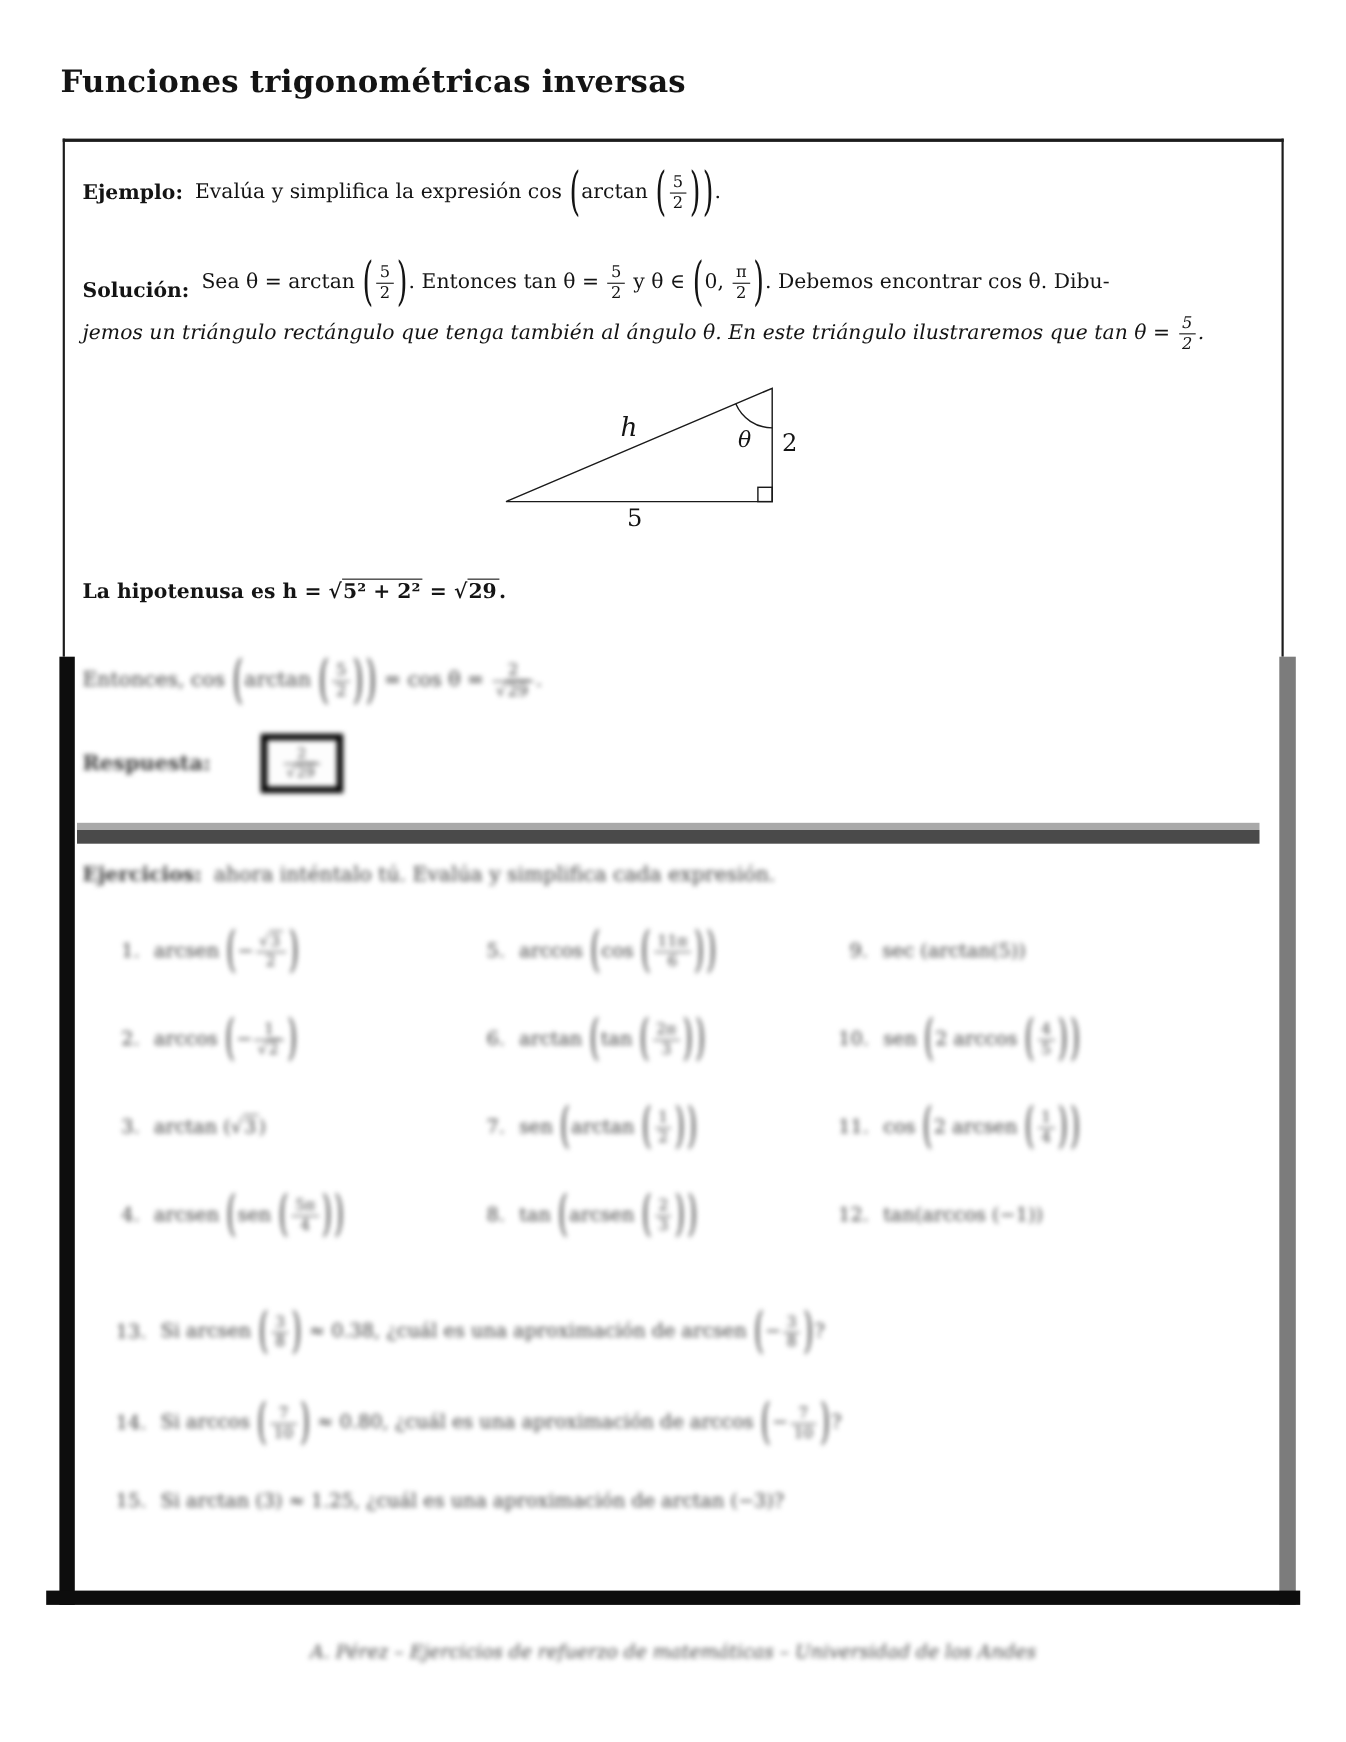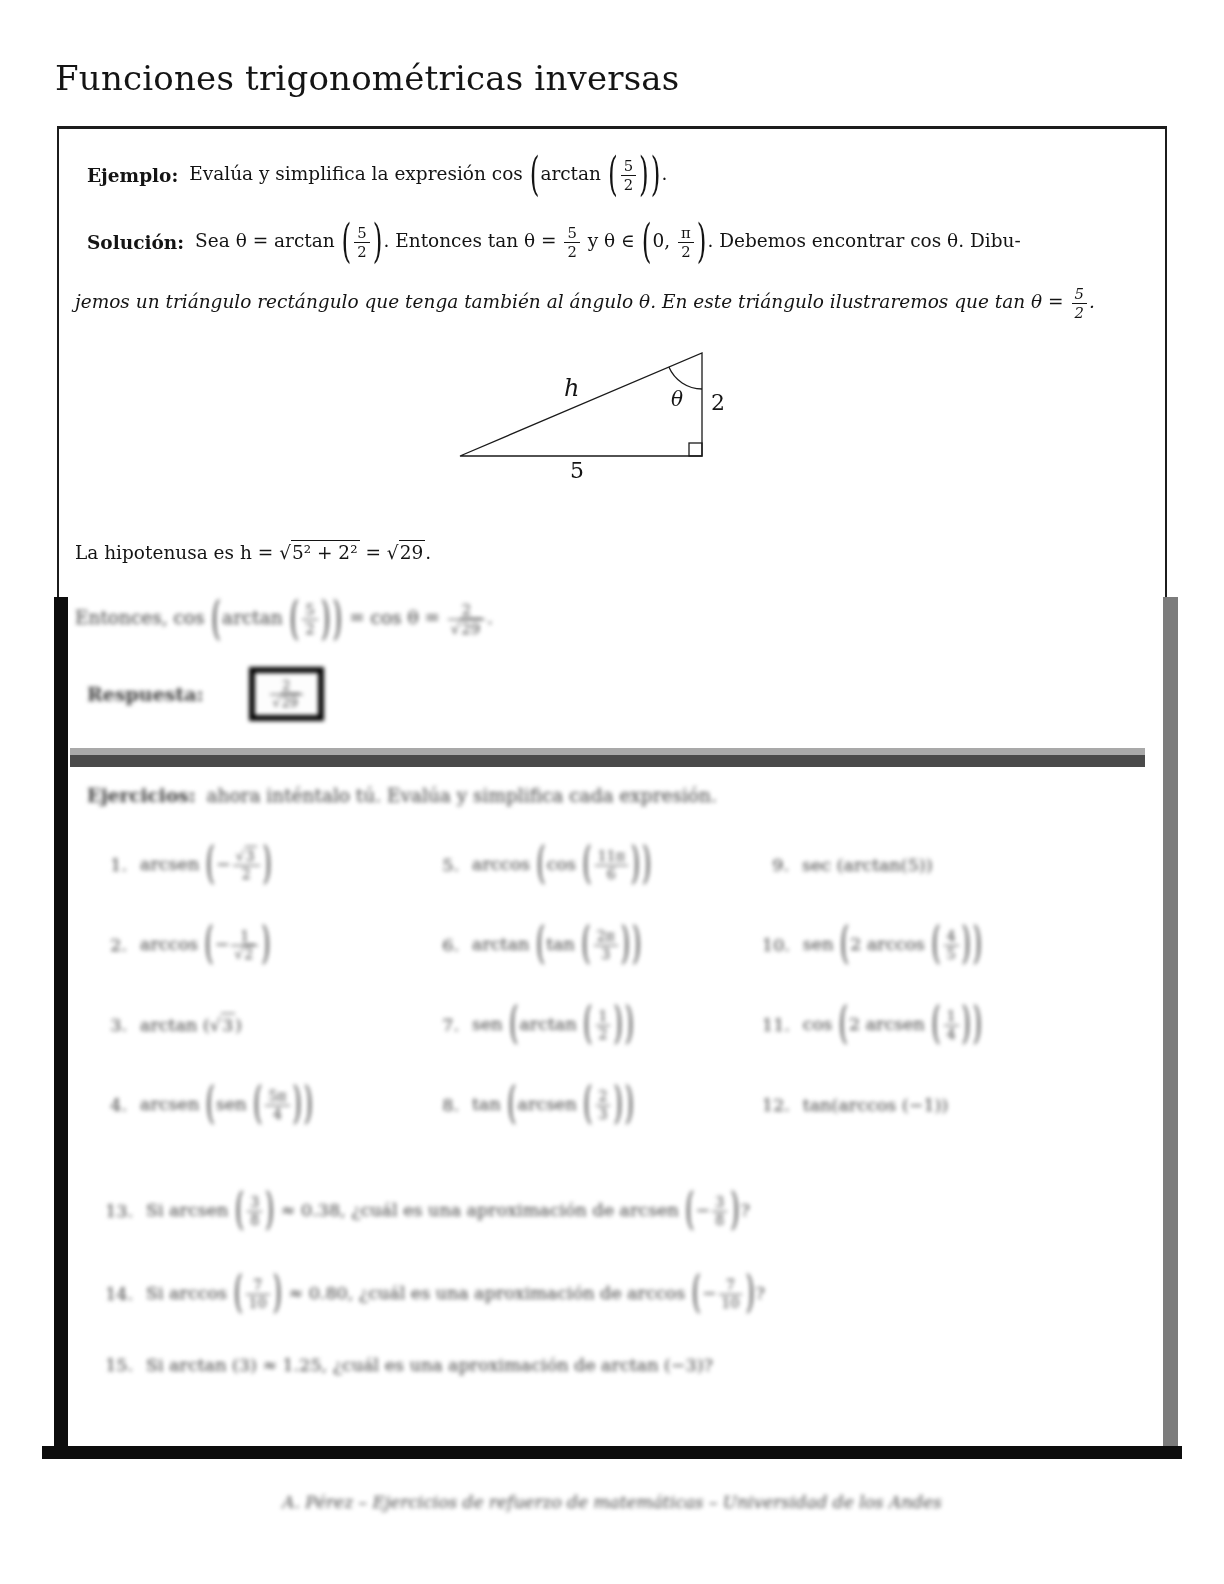--- a/index.html
+++ b/index.html
@@ -1,32 +1,32 @@
 <!DOCTYPE html>
 <html><head>
 <meta charset="utf-8">
 <style>
   html,body{margin:0;padding:0;}
   body{
     width:1224px;height:1584px;background:#ffffff;position:relative;overflow:hidden;
     font-family:"DejaVu Serif", serif;color:#141414;
   }
   
-  #title{position:absolute;left:55px;top:58px;font-size:34px;font-weight:normal;margin:0;letter-spacing:.2px;}
+  #title{position:absolute;left:55px;top:58px;font-size:28px;font-weight:bold;margin:0;letter-spacing:.2px;}
   
   .box-top   {position:absolute;left:57px;top:126px;width:1110px;height:2.5px;background:#1c1c1c;}
   .box-left  {position:absolute;left:57px;top:126px;width:2px;height:471px;background:#1c1c1c;}
   .box-right {position:absolute;left:1165px;top:126px;width:2px;height:471px;background:#1c1c1c;}
   
   .bar-left  {position:absolute;left:54px;top:597px;width:14px;height:862px;background:#0d0d0d;}
   .bar-right {position:absolute;left:1163px;top:597px;width:15px;height:862px;background:#7c7c7c;}
   .bar-bottom{position:absolute;left:42px;top:1446px;width:1140px;height:13px;background:#0d0d0d;}
   
   .line{position:absolute;display:flex;align-items:center;white-space:nowrap;font-size:18.5px;}
-  .lbl{font-weight:bold;margin-right:11px;margin-left:12px;}
+  .lbl{font-weight:bold;margin-right:11px;}
   
   .math{white-space:nowrap;}
   .frac{display:inline-flex;flex-direction:column;text-align:center;vertical-align:middle;
         font-size:.8em;line-height:1.18;margin:0 2px;}
   .frac .den{border-top:1.3px solid currentColor;}
   .frac .num,.frac .den{padding:0 3px;}
   .sqrt{white-space:nowrap;}
   .ol{border-top:1.4px solid currentColor;padding:1px 2px 0 1px;}
   .bp{display:inline-block;transform:scaleY(1.9);transform-origin:center;
       font-size:1.35em;line-height:1;vertical-align:middle;margin:0 1px;font-weight:400;}
@@ -60,21 +60,21 @@
 <div class="box-right"></div>
 
 <div class="line" style="left:75px;top:142px;height:66px;">
   <span class="lbl">Ejemplo:</span>
   <span class="math">Evalúa y simplifica la expresión cos <span class="bp">(</span>arctan <span class="bp">(</span><span class="frac">
         <span class="num">5</span>
         <span class="den">2</span>
       </span><span class="bp">)</span><span class="bp">)</span>.</span>
 </div>
 
-<div class="line" style="left:75px;top:209px;height:66px;">
+<div class="line" style="left:75px;top:209px;height:66px;align-items:flex-end;">
   <span class="lbl">Solución:</span>
   <span class="math">Sea θ = arctan <span class="bp">(</span><span class="frac">
         <span class="num">5</span>
         <span class="den">2</span>
       </span><span class="bp">)</span>.  Entonces tan θ = <span class="frac">
         <span class="num">5</span>
         <span class="den">2</span>
       </span> y θ ∈ <span class="bp">(</span>0, <span class="frac">
         <span class="num">π</span>
         <span class="den">2</span>
@@ -91,21 +91,21 @@
 <svg id="triangle-figure" width="300" height="136" viewBox="0 0 300 136">
   <polygon class="tri-stroke" points="8,108 250,5 250,108"></polygon>
   <rect class="tri-stroke" x="237" y="95" width="13" height="13"></rect>
   <path class="tri-stroke" d="M216.9,19.1 A36,36 0 0 0 250,41"></path>
   <text x="112" y="48" font-size="24" font-style="italic">h</text>
   <text x="219" y="58" font-size="20" font-style="italic">θ</text>
   <text x="259" y="62" font-size="22">2</text>
   <text x="118" y="130" font-size="22">5</text>
 </svg>
 
-<div class="line" style="left:75px;top:528px;height:48px;">
+<div class="line" style="left:75px;top:514px;height:48px;font-weight:bold;">
   <span class="math">La hipotenusa es h = <span class="sqrt">√<span class="ol">5² + 2²</span></span> = <span class="sqrt">√<span class="ol">29</span></span>.</span>
 </div>
 
 <div id="divider"></div>
 <div class="bar-left"></div>
 <div class="bar-right"></div>
 <div class="bar-bottom"></div>
 
 <div id="blur-zone">
 

